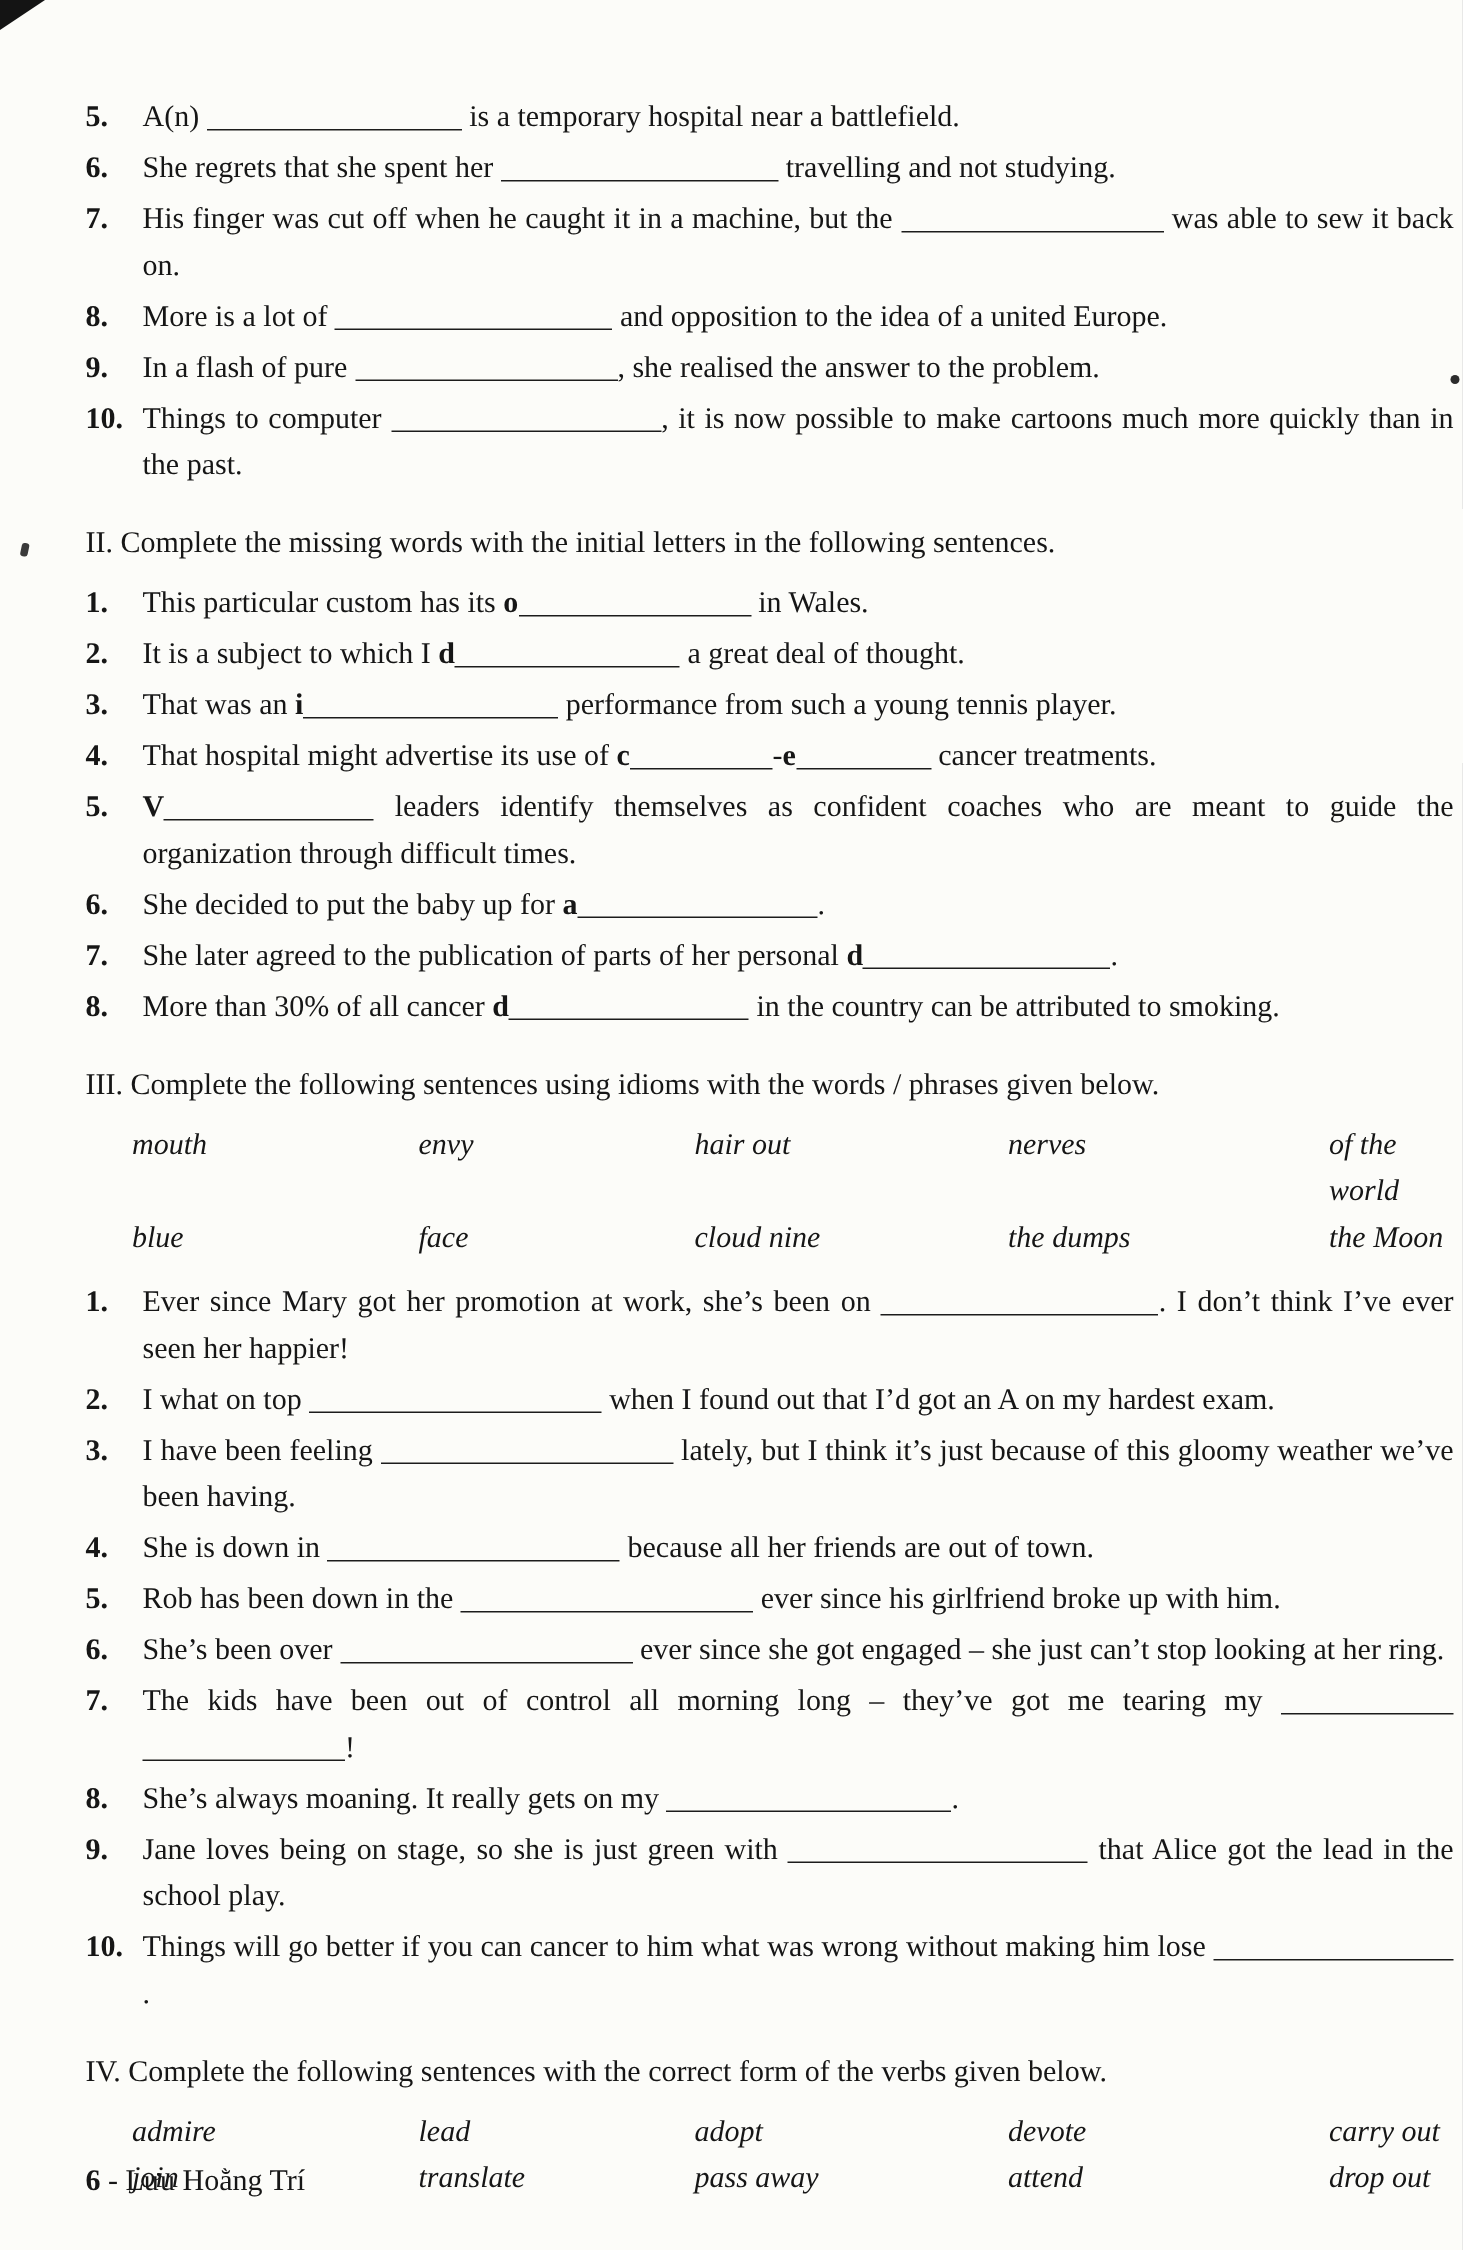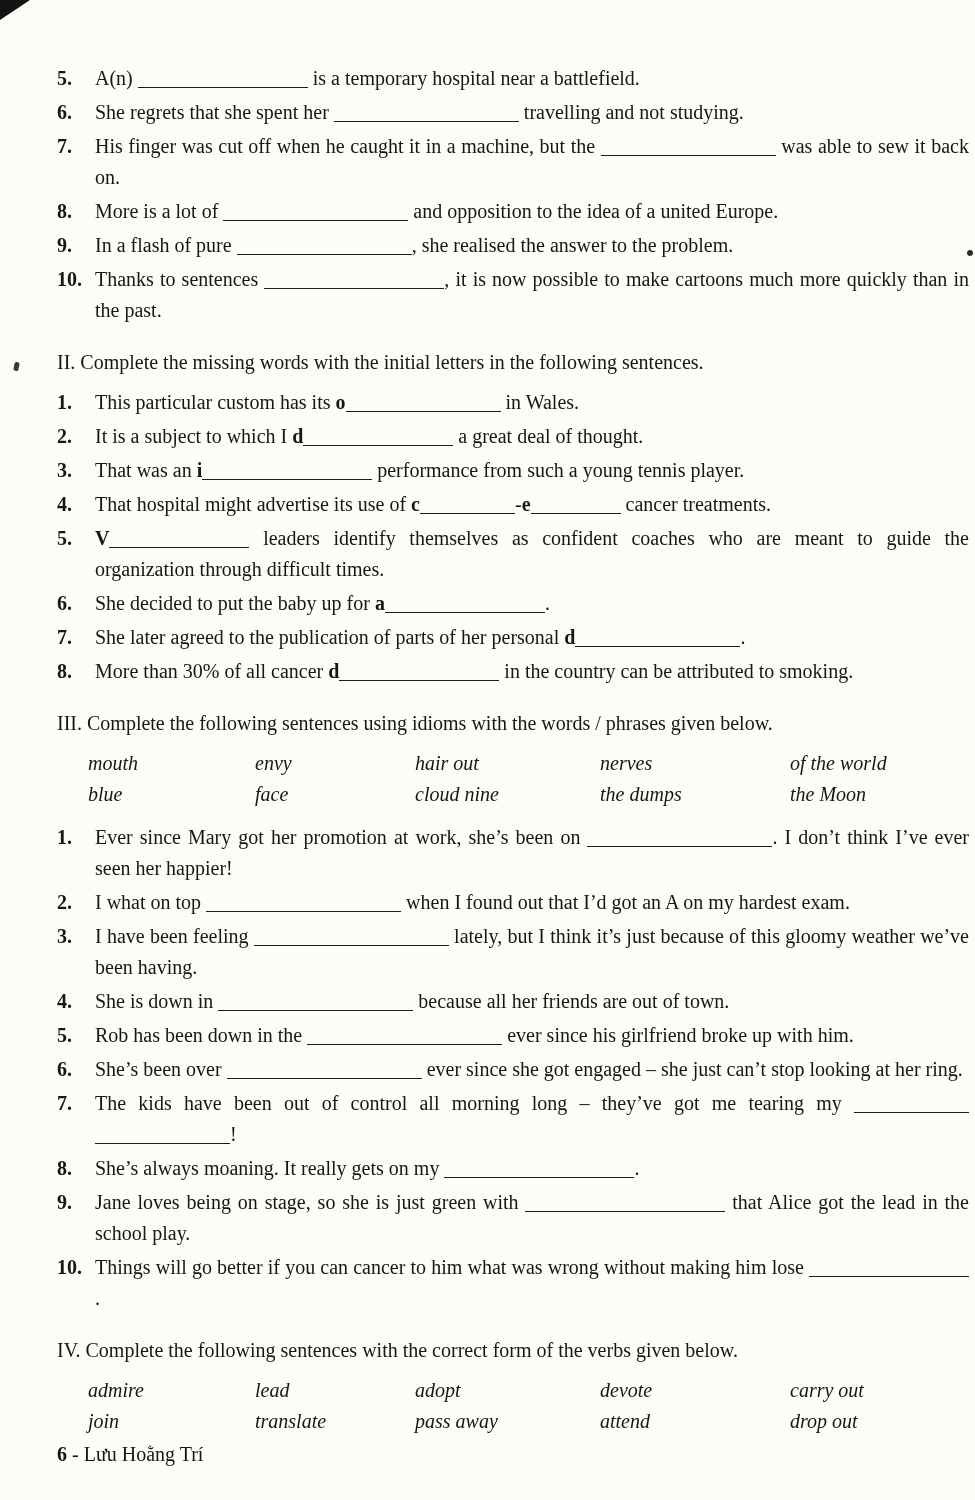--- a/index.html
+++ b/index.html
@@ -32,20 +32,21 @@
     text-align:justify;
   }
   .word-bank{
     font-style:italic;
     padding-left:31px;
     margin:2px 0 12px 0;
   }
   .bank-row{
     display:grid;
     grid-template-columns:167px 160px 185px 190px 1fr;
+    gap:24px;
   }
   .blank{
     display:inline-block;
     border-bottom:1.5px solid #1c1c1c;
     height:16px;
     margin-bottom:-3px;
   }
   .footer{
     position:absolute;
     left:57px;
@@ -75,21 +76,21 @@
   <div class="corner-artifact"></div>
   <div class="speck-left"></div>
   <div class="speck-right"></div>
 
   <div>
       <div class="item"><span class="num">5.</span><span><span>A(n) </span><span class="blank" style="width: 170px;"></span><span> is a temporary hospital near a battlefield.</span></span></div>
       <div class="item"><span class="num">6.</span><span><span>She regrets that she spent her </span><span class="blank" style="width: 185px;"></span><span> travelling and not studying.</span></span></div>
       <div class="item"><span class="num">7.</span><span><span>His finger was cut off when he caught it in a machine, but the </span><span class="blank" style="width: 175px;"></span><span> was able to sew it back on.</span></span></div>
       <div class="item"><span class="num">8.</span><span><span>More is a lot of </span><span class="blank" style="width: 185px;"></span><span> and opposition to the idea of a united Europe.</span></span></div>
       <div class="item"><span class="num">9.</span><span><span>In a flash of pure </span><span class="blank" style="width: 175px;"></span><span>, she realised the answer to the problem.</span></span></div>
-      <div class="item"><span class="num">10.</span><span><span>Thanks to sentences </span><span class="blank" style="width: 180px;"></span><span>, it is now possible to make cartoons much more quickly than in the past.</span></span></div>
+      <div class="item"><span class="num">10.</span><span><span>Things to computer </span><span class="blank" style="width: 180px;"></span><span>, it is now possible to make cartoons much more quickly than in the past.</span></span></div>
     </div>
 
   <div class="heading">II. Complete the missing words with the initial letters in the following sentences.</div>
   <div>
       <div class="item"><span class="num">1.</span><span><span>This particular custom has its </span><b>o</b><span class="blank" style="width: 155px;"></span><span> in Wales.</span></span></div>
       <div class="item"><span class="num">2.</span><span><span>It is a subject to which I </span><b>d</b><span class="blank" style="width: 150px;"></span><span> a great deal of thought.</span></span></div>
       <div class="item"><span class="num">3.</span><span><span>That was an </span><b>i</b><span class="blank" style="width: 170px;"></span><span> performance from such a young tennis player.</span></span></div>
       <div class="item"><span class="num">4.</span><span><span>That hospital might advertise its use of </span><b>c</b><span class="blank" style="width: 95px;"></span><span>-</span><b>e</b><span class="blank" style="width: 90px;"></span><span> cancer treatments.</span></span></div>
       <div class="item"><span class="num">5.</span><span><b>V</b><span class="blank" style="width: 140px;"></span><span> leaders identify themselves as confident coaches who are meant to guide the organization through difficult times.</span></span></div>
       <div class="item"><span class="num">6.</span><span><span>She decided to put the baby up for </span><b>a</b><span class="blank" style="width: 160px;"></span><span>.</span></span></div>

